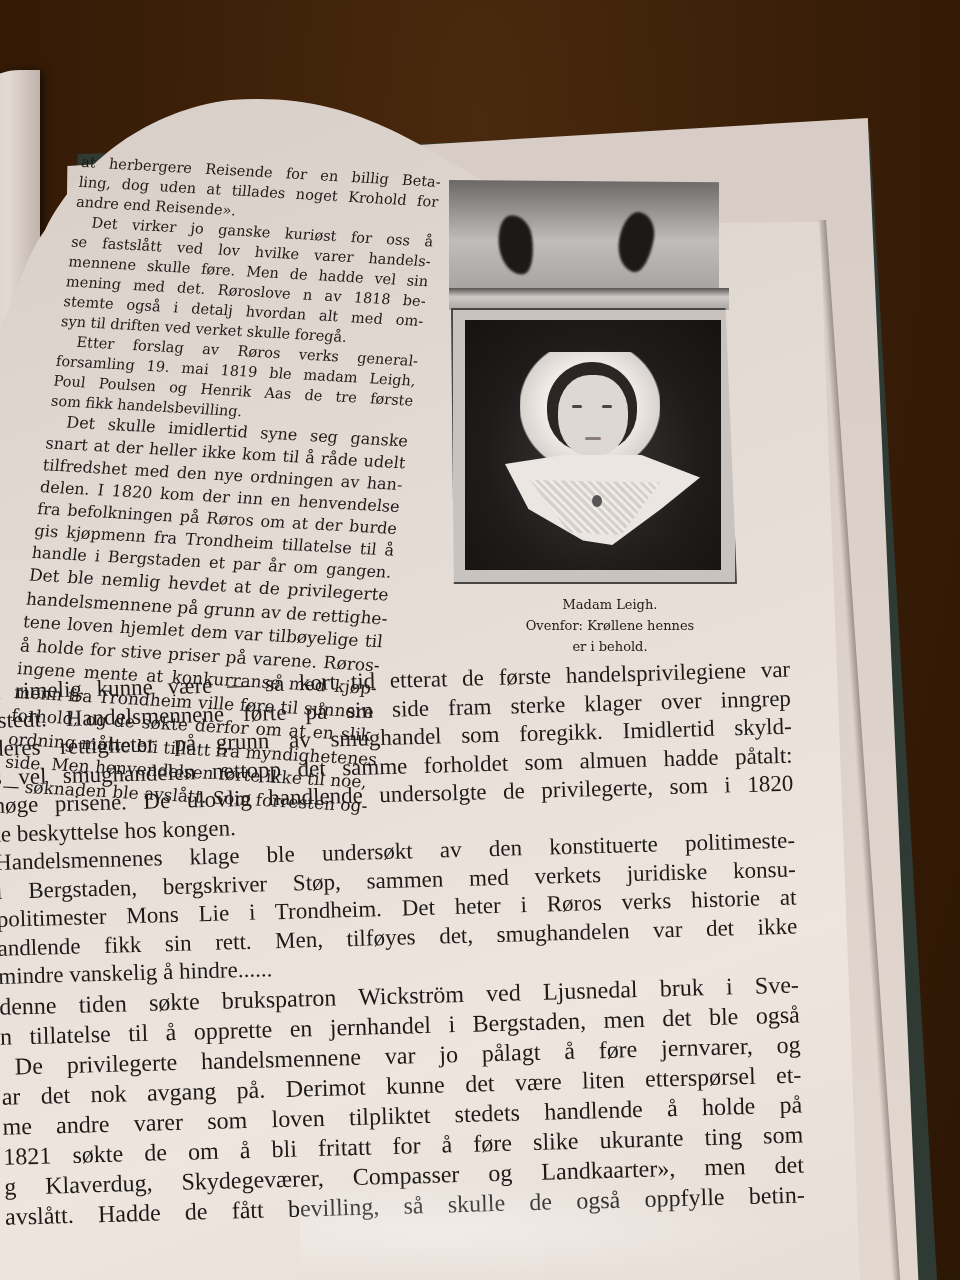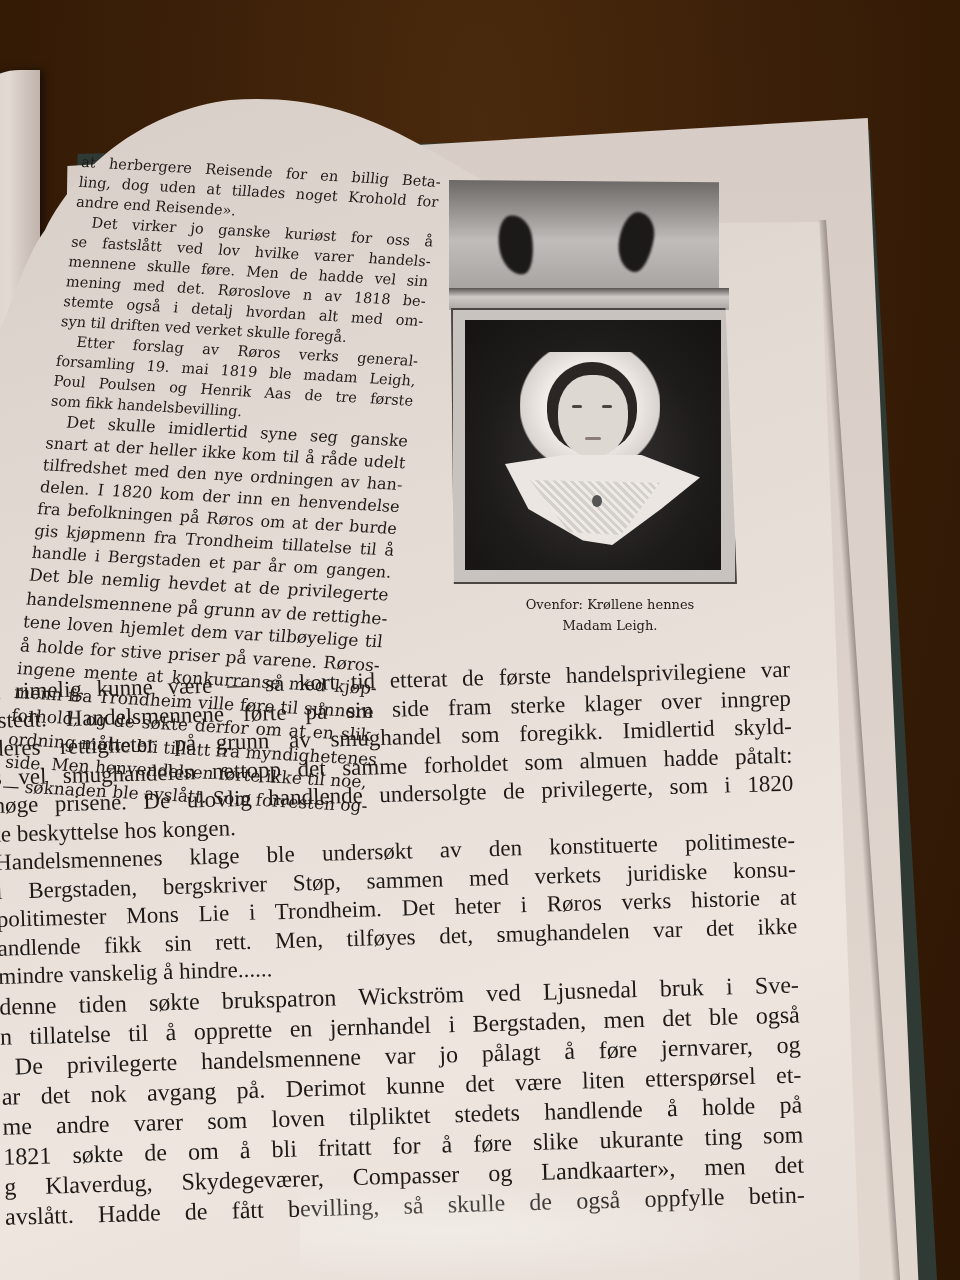--- a/index.html
+++ b/index.html
@@ -178,22 +178,23 @@
           <div class="mouth"></div>
         </div>
         <div class="collar"></div>
         <div class="collar-lace"></div>
         <div class="brooch"></div>
       </div>
     </div>
   </div>
 
   <div class="caption">
+    <div>Madam Leigh.</div>
     <div>Ovenfor: Krøllene hennes</div>
-    <div>Madam Leigh.</div>
+    <div>er i behold.</div>
   </div>
 
   <div class="text-col col-wide">
     <span class="line">å rimelig kunne være — så kort tid etterat de første handelsprivilegiene var</span>
     <span class="line">tstedt. Handelsmennene førte på sin side fram sterke klager over inngrep</span>
     <span class="line">deres rettigheter på grunn av smughandel som foregikk. Imidlertid skyld-</span>
     <span class="line">s vel smughandelen nettopp det samme forholdet som almuen hadde påtalt:</span>
     <span class="line">høge prisene. De ulovlig handlende undersolgte de privilegerte, som i 1820</span>
     <span class="line last">te beskyttelse hos kongen.</span>
     <span class="line">Handelsmennenes klage ble undersøkt av den konstituerte politimeste-</span>

